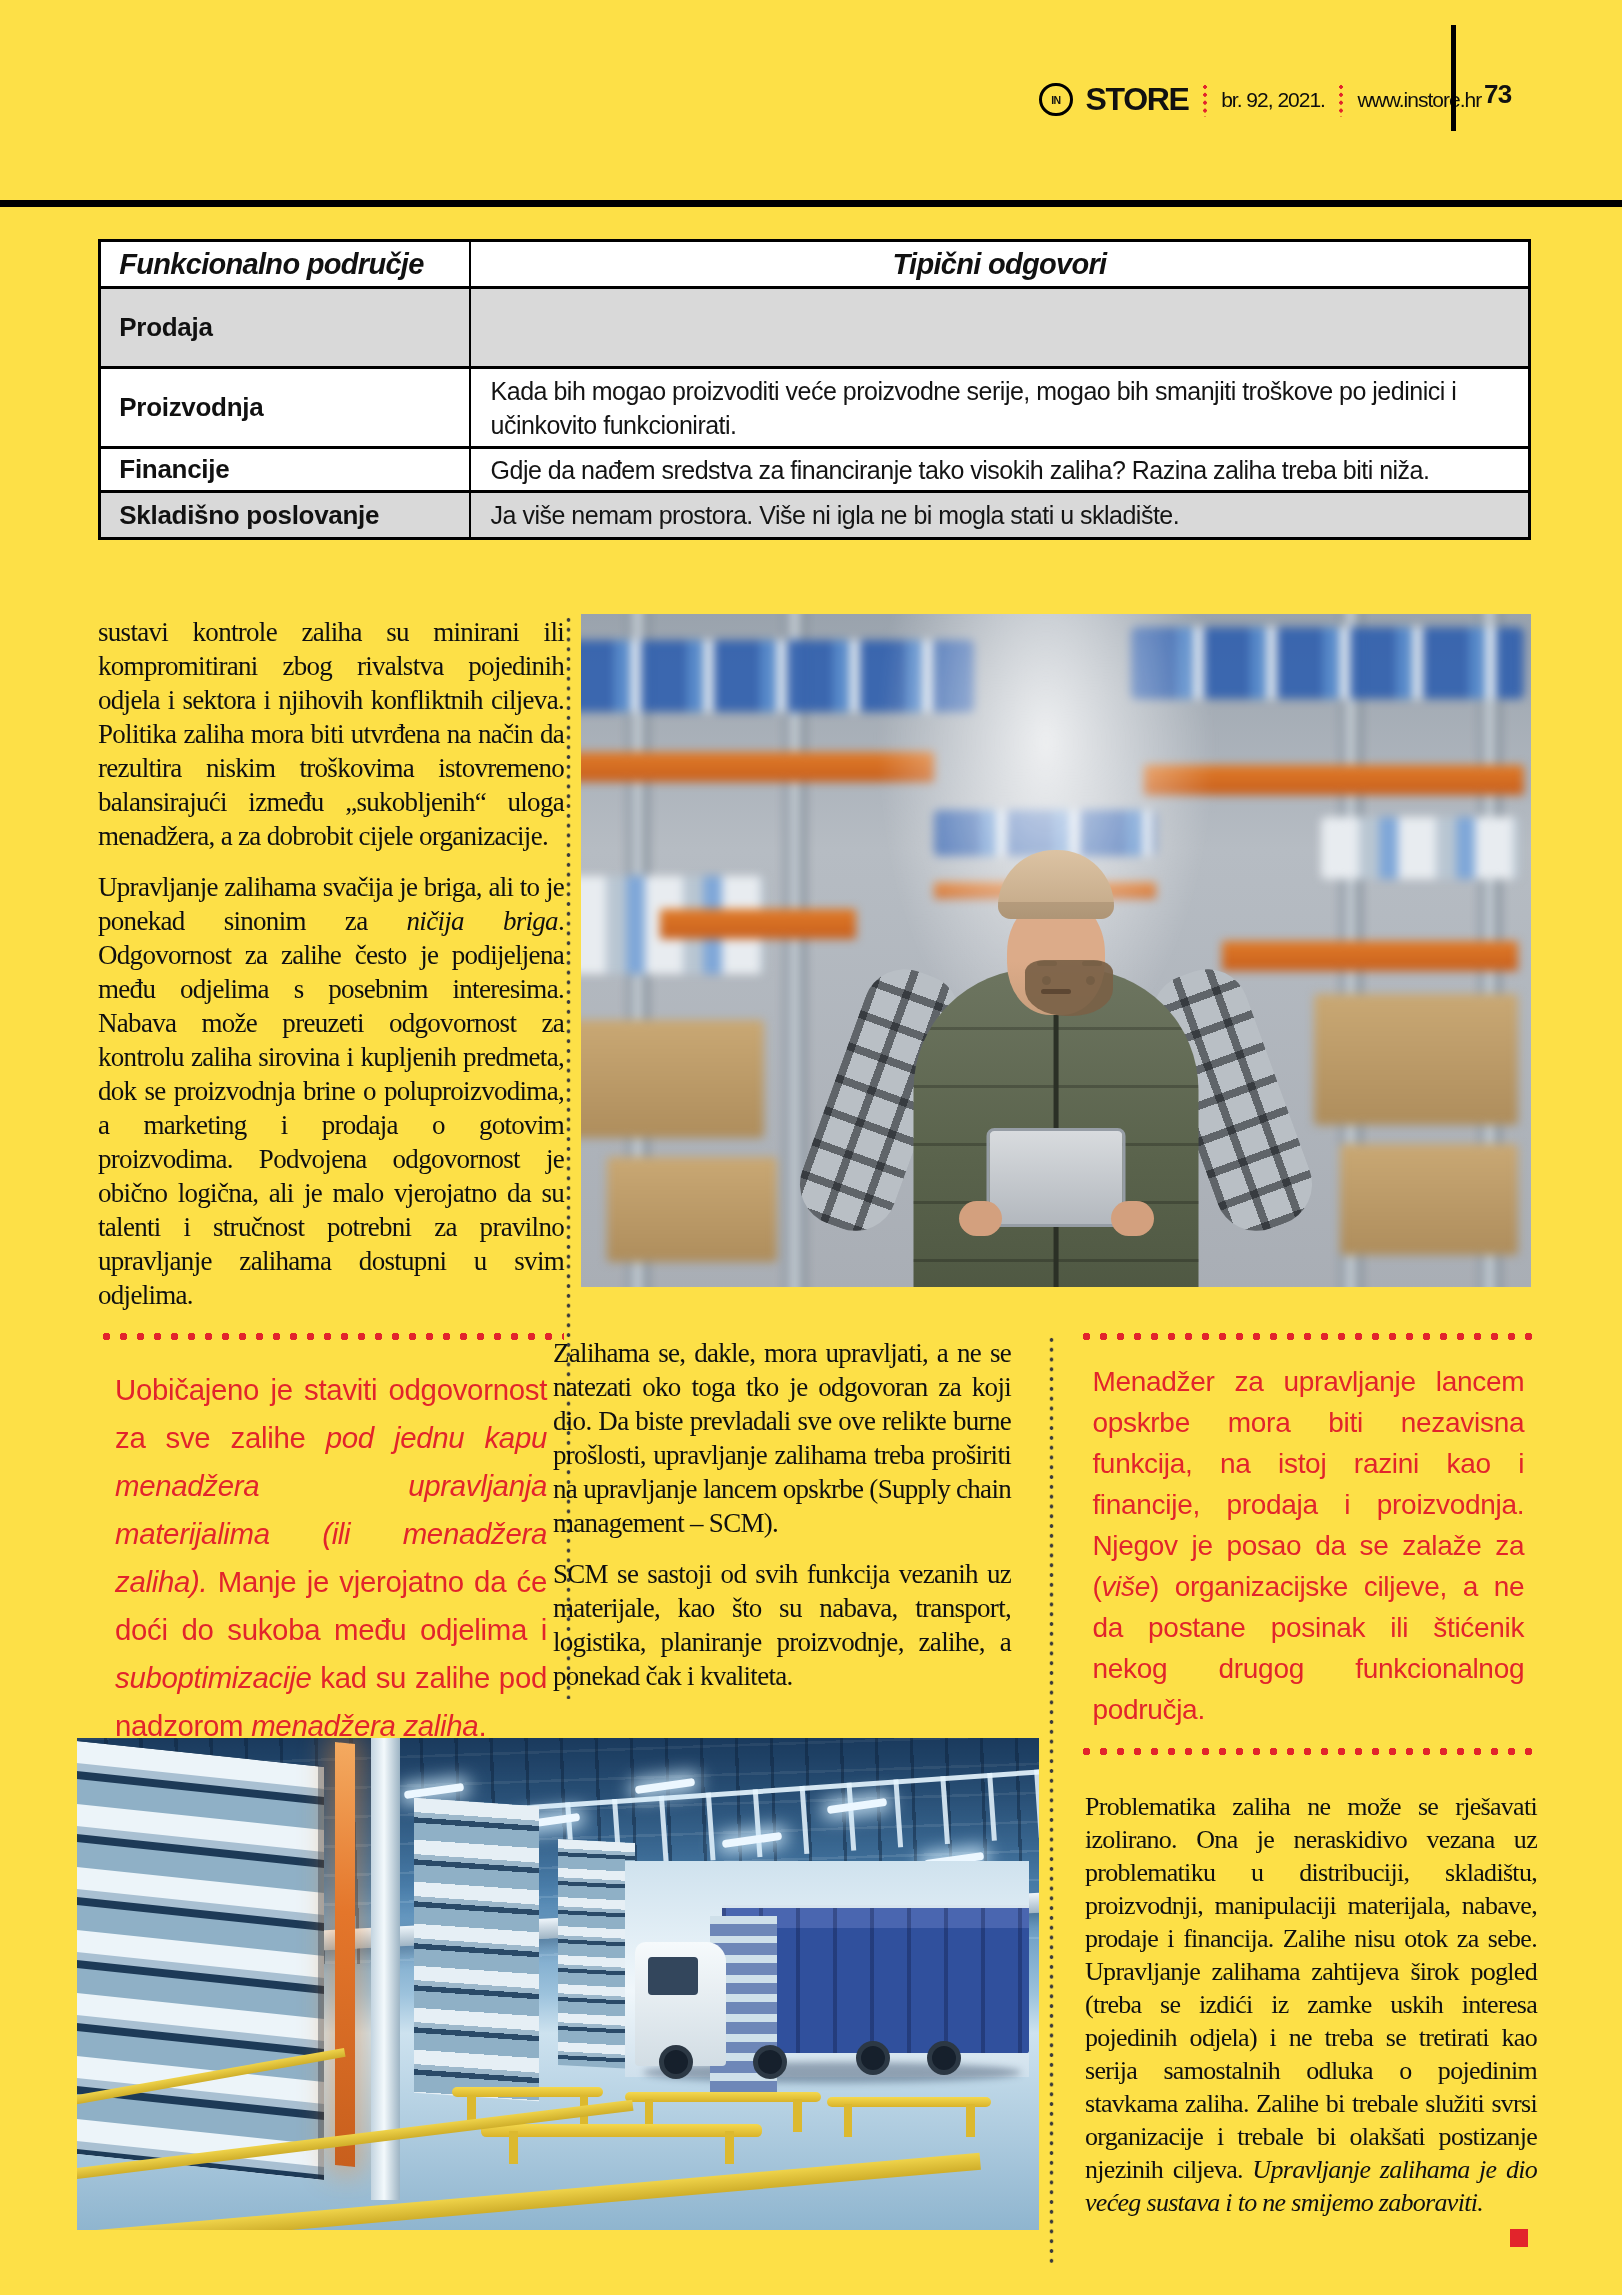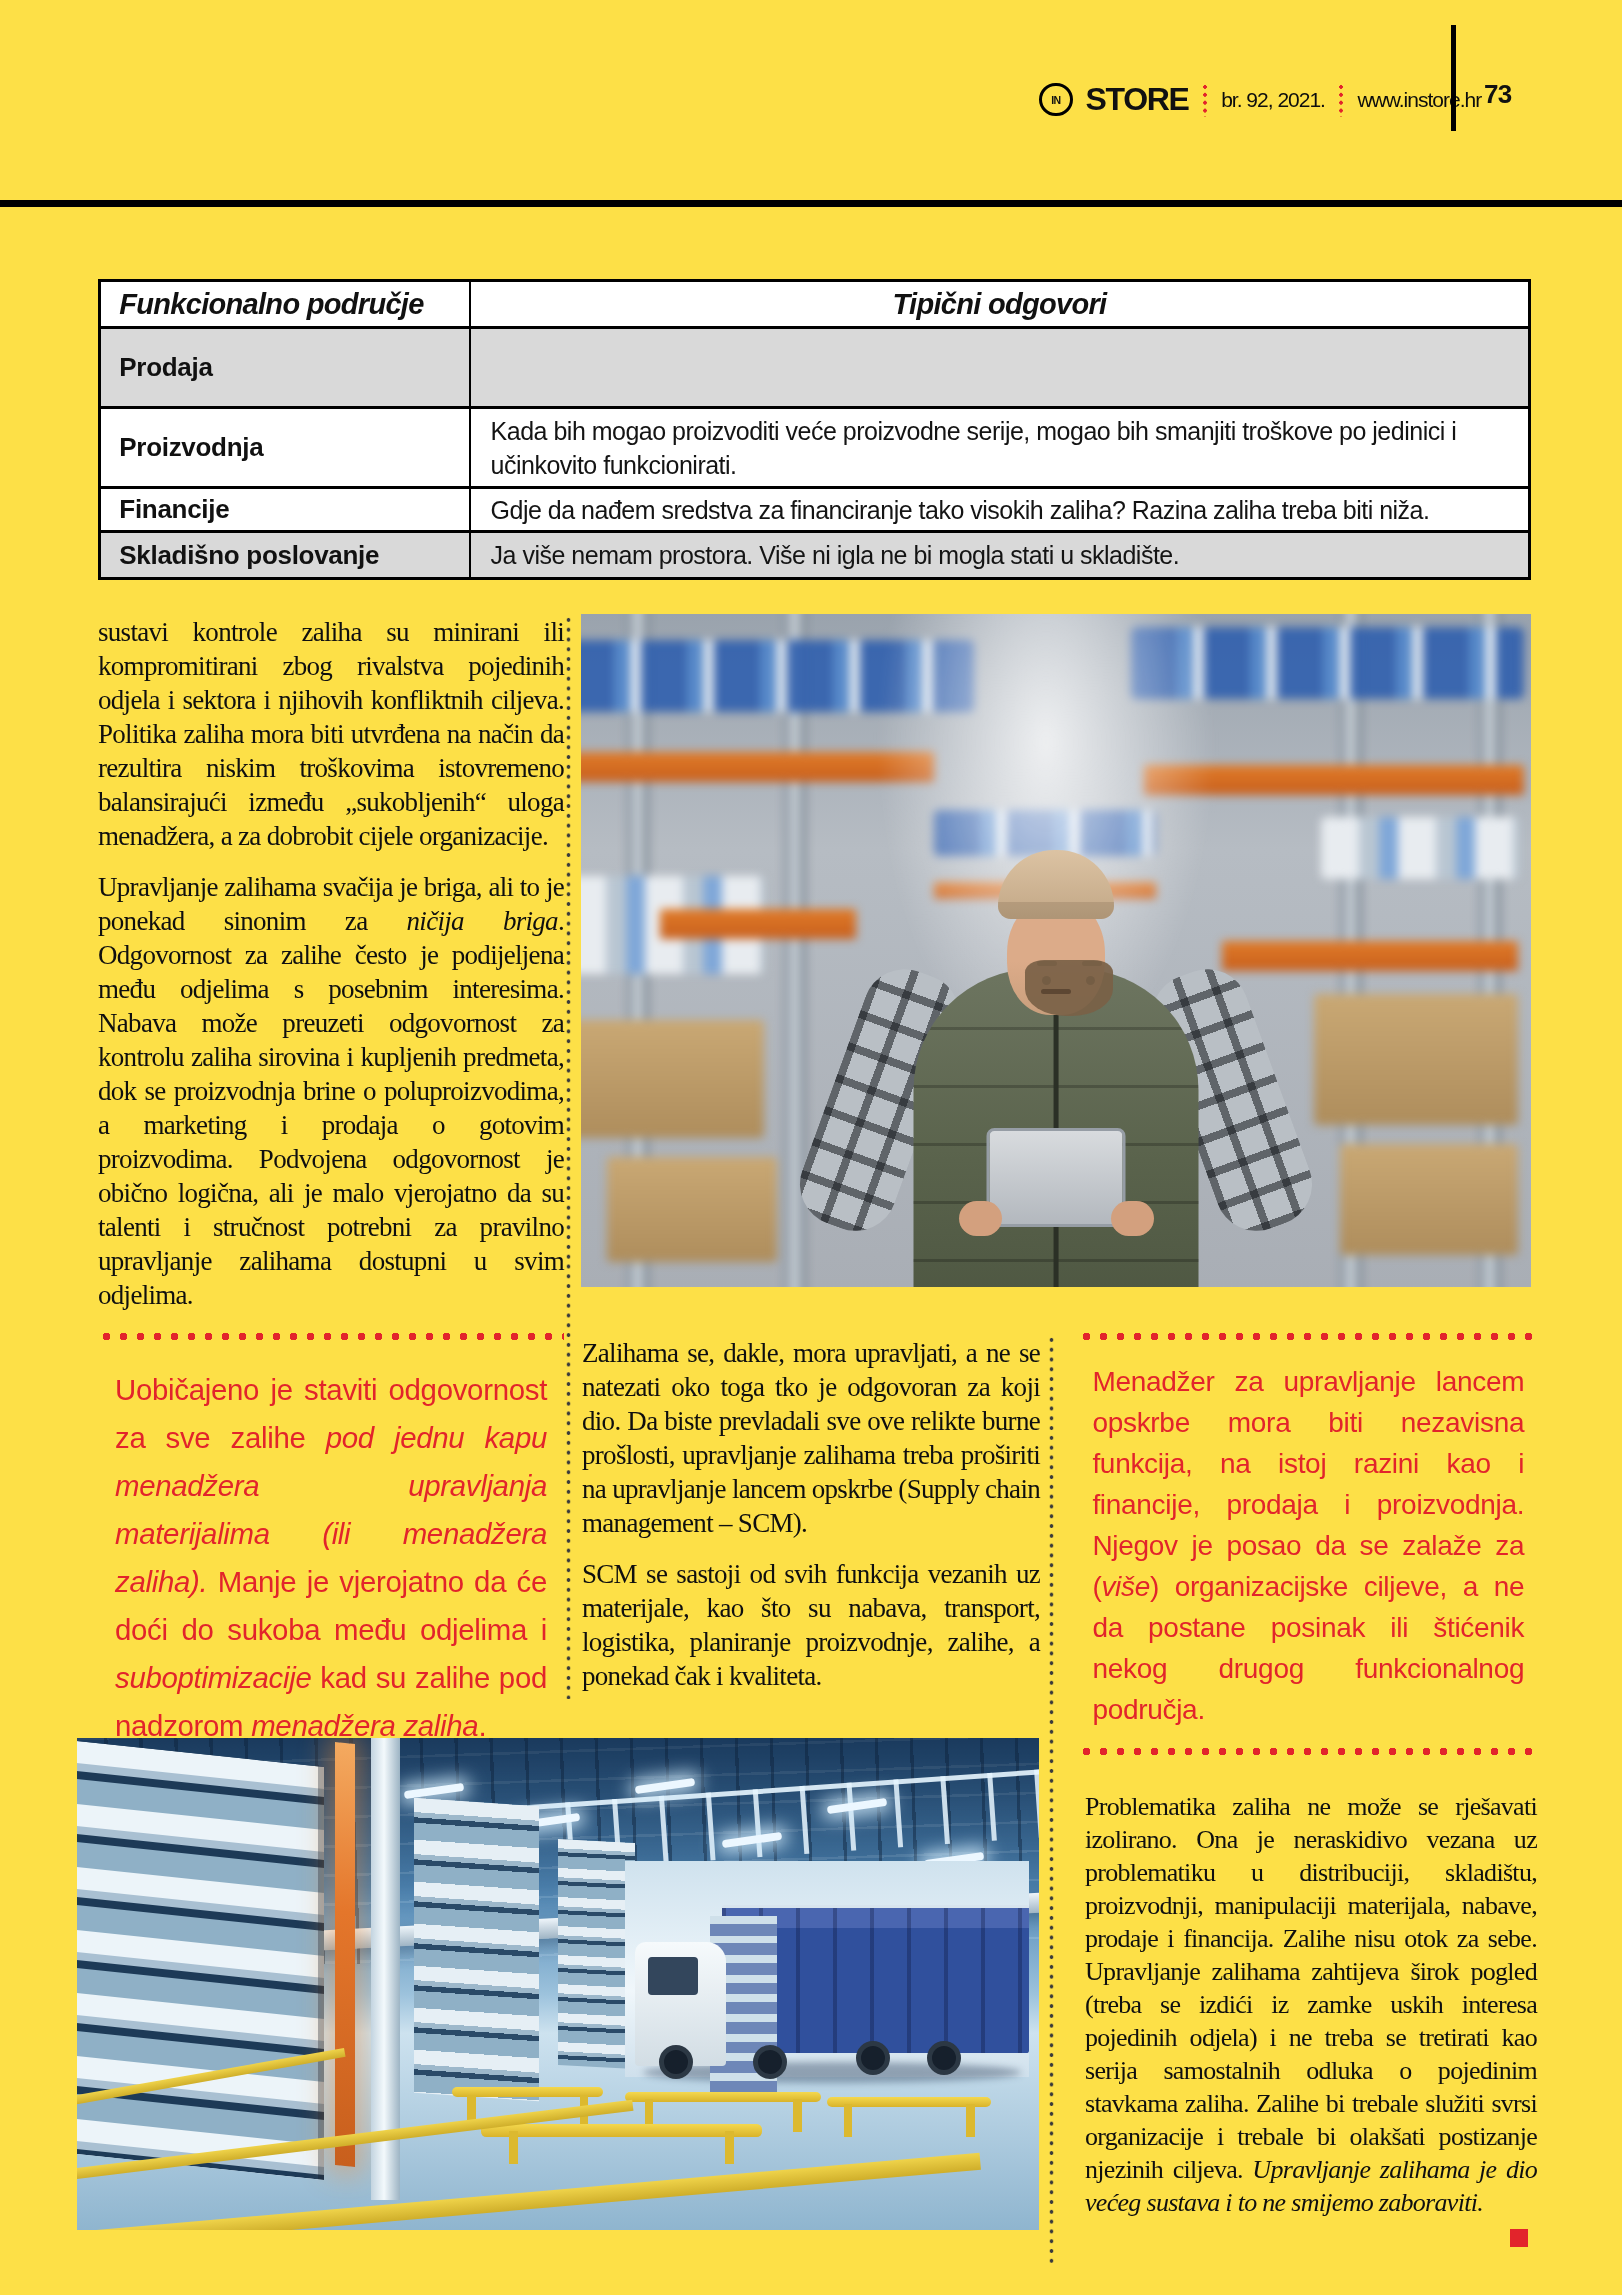--- a/index.html
+++ b/index.html
@@ -12,40 +12,40 @@
               align-items:center;justify-content:center;font-weight:700;font-size:10.5px;letter-spacing:-0.7px;}
   .logo-text{font-size:32px;font-weight:800;letter-spacing:-1.3px;}
   .hdots{width:6.5px;height:34px;background:radial-gradient(circle,#e2242b 1.7px,rgba(0,0,0,0) 2px);
          background-size:6.5px 7.9px;background-repeat:repeat-y;background-position:center top;}
   .issue,.site{font-size:21px;letter-spacing:-1px;color:#0d0d0d;}
   .pbar{position:absolute;left:1451px;top:25px;width:4.6px;height:106px;background:#000;}
   .pnum{position:absolute;left:1484px;top:79px;font-size:26px;font-weight:800;letter-spacing:-0.7px;}
   .rule{position:absolute;top:200px;left:0;width:1623px;height:7.2px;background:#000;}
 
   
-  .tbl{position:absolute;left:98px;top:239px;width:1433px;border:3.3px solid #000;background:#fff;box-sizing:border-box;margin-top:40px;}
+  .tbl{position:absolute;left:98px;top:239px;width:1433px;border:3.3px solid #000;background:#fff;box-sizing:border-box;}
   .trow{display:flex;border-bottom:3.9px solid #000;box-sizing:border-box;}
   .trow:last-child{border-bottom:none;}
   .tc1{width:370px;border-right:2.6px solid #000;padding:0 18.3px;display:flex;align-items:center;box-sizing:border-box;flex:none;}
   .tc2{flex:1;padding:3.9px 19.6px;display:flex;flex-direction:column;justify-content:center;box-sizing:border-box;}
   .th-row{height:47px;background:#fff;}
   .r-big{height:80px;}
   .r-sm{height:44px;}
   .gray{background:#d9d9d9;}
   .th{font-style:italic;font-weight:700;font-size:29px;letter-spacing:-0.7px;}
   .thc{justify-content:center;text-align:center;align-items:center;}
   .lab{font-weight:700;font-size:26px;letter-spacing:-0.3px;}
   .cell p{margin:0;font-size:25px;line-height:34px;letter-spacing:-0.5px;color:#141414;}
 
   
   .serifcol{position:absolute;text-align:justify;font-family:"Liberation Serif",serif;
             font-size:27px;line-height:34px;letter-spacing:-0.7px;color:#0f0f0f;}
   .serifcol p{margin:0 0 17px 0;}
   .colL{left:98px;top:615px;width:466px;}
-  .colM{left:582px;top:1336px;width:458px;font-family:Liberation Serif, serif;}
+  .colM{left:553px;top:1336px;width:458px;font-family:Liberation Serif, serif;}
   .colR{left:1085px;top:1790px;width:452px;font-size:26px;line-height:33px;}
 
   
   .vdots{position:absolute;width:6.5px;background:radial-gradient(circle,#3b3b3b 1.7px,rgba(0,0,0,0) 2px);
          background-size:6.5px 9.8px;background-repeat:repeat-y;background-position:center top;}
   .vd-left{left:565px;top:615px;height:1084px;}
   .vd-right{left:1048px;top:1335px;height:929px;}
 
   
   .quote{position:absolute;}

